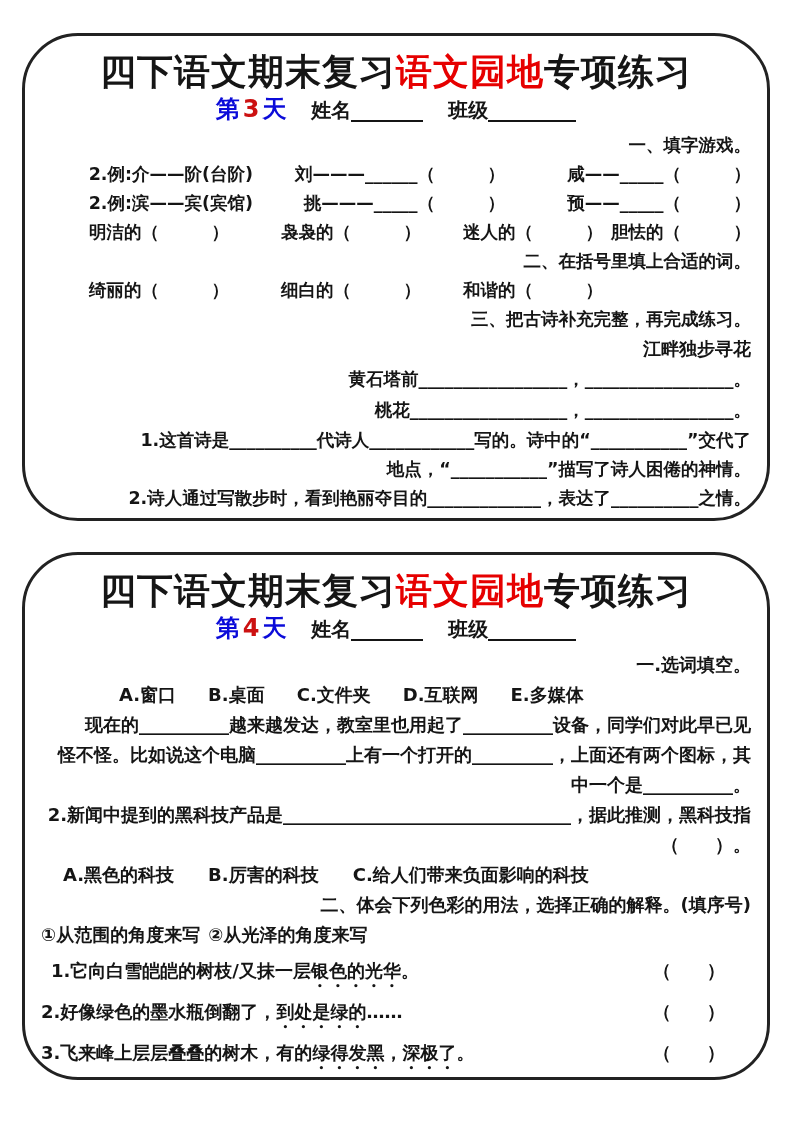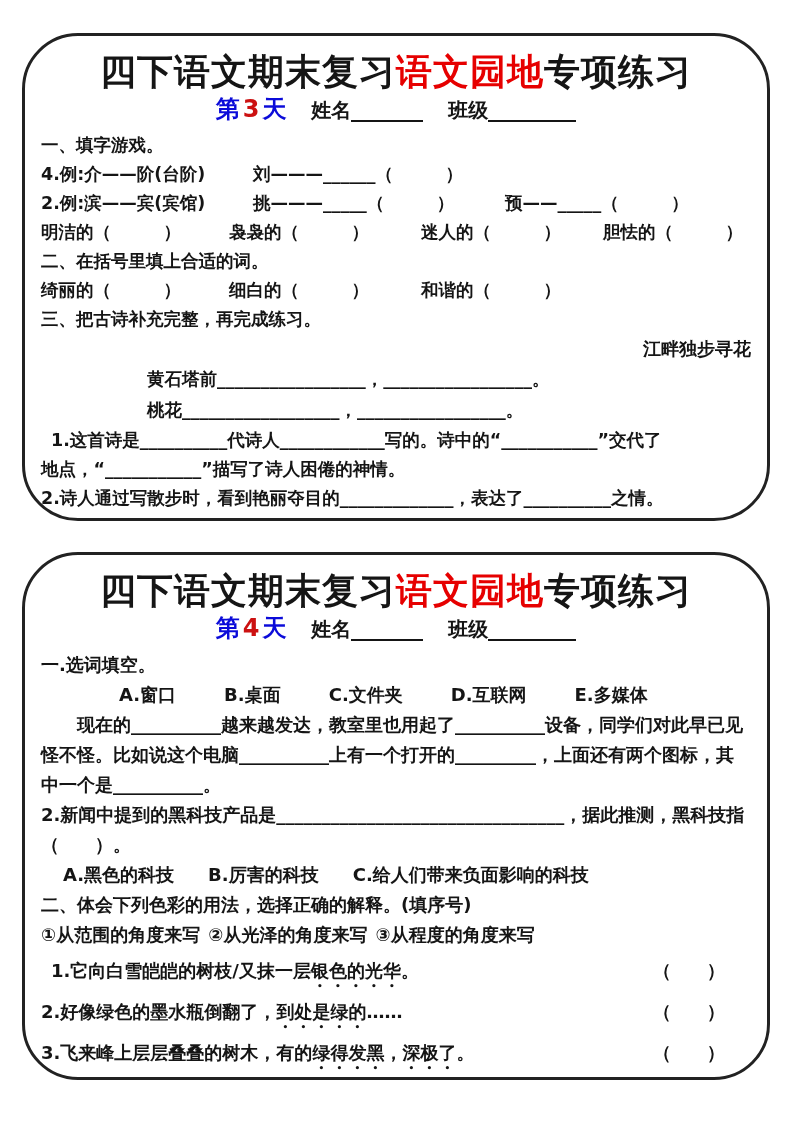--- a/index.html
+++ b/index.html
@@ -23,33 +23,33 @@
   }
   .red  { color:#e60000; }
   .rednum { color:#cc1111; padding:0 3px; }
 
   .meta { text-align:center; font-size:20px; font-weight:bold; line-height:30px; margin-bottom:6px; }
   .meta .day { color:#0b0bd9; font-size:24px; }
   .field { margin-left:18px; }
   .blank { display:inline-block; border-bottom:2px solid #151515; height:1.0em; vertical-align:-5px; }
   .w72 { width:72px; } .w88 { width:88px; }
 
-  .line  { font-size:17.5px; font-weight:600; line-height:29px; white-space:nowrap; }
+  .line  { font-size:17.5px; font-weight:600; line-height:29px; white-space:nowrap;text-align:right; }
   #card2 .line { font-size:18px; line-height:30px; }
   .heading { font-weight:700; }
 
   .grid3 { display:grid; grid-template-columns:212px 252px 1fr; }
   .grid4 { display:grid; grid-template-columns:188px 192px 182px 1fr; }
 
   .poem-title { text-align:right; font-weight:700; font-size:18px; line-height:30px; white-space:nowrap; }
   .poem-line  { margin-left:106px; line-height:31px; }
   .indent1 { padding-left:10px; }
   .indent2 { padding-left:36px; }
 
-  .opt-row  { display:flex; gap:48px; margin-left:78px; }
+  .opt-row  { display:flex; gap:32px; margin-left:78px; }
   .opt2-row { display:flex; gap:34px; margin-left:22px; }
   .hint-row { display:flex; gap:8px; }
 
   .q-item { display:flex; justify-content:space-between; padding-right:26px; margin-top:6px; }
   .q-item .q-text { white-space:nowrap; }
   .em-seg {
     -webkit-text-emphasis:filled dot #151515; text-emphasis:filled dot #151515;
     -webkit-text-emphasis-position:under right; text-emphasis-position:under right;
   }
 </style>
@@ -60,22 +60,23 @@
   <h1 class="card-title"><span>四下语文期末复习</span><span class="red">语文园地</span><span>专项练习</span></h1>
 
   <div class="meta">
     <span class="day"><span>第</span><span class="rednum">3</span><span>天</span></span>
     <span class="field"><span>姓名</span><span class="blank w72"></span></span>
     <span class="field"><span>班级</span><span class="blank w88"></span></span>
   </div>
 
   <div class="line heading">一、填字游戏。</div>
   <div class="line grid3">
-    <span>4.例:介——阶(台阶)</span>
+    <span>2.例:介——阶(台阶)</span>
     <span>刘———______（　　　）</span>
+    <span>咸——_____（　　　）</span>
   </div>
   <div class="line grid3">
     <span>2.例:滨——宾(宾馆)</span>
     <span>挑———_____（　　　）</span>
     <span>预——_____（　　　）</span>
   </div>
 
   <div class="line grid4">
     <span>明洁的（　　　）</span>
     <span>袅袅的（　　　）</span>
@@ -123,21 +124,20 @@
   <div class="line opt2-row">
     <span>A.黑色的科技</span>
     <span>B.厉害的科技</span>
     <span>C.给人们带来负面影响的科技</span>
   </div>
 
   <div class="line heading">二、体会下列色彩的用法，选择正确的解释。(填序号)</div>
   <div class="line hint-row">
     <span>①从范围的角度来写</span>
     <span>②从光泽的角度来写</span>
-    <span>③从程度的角度来写</span>
   </div>
 
   <div class="line q-item indent1">
     <span class="q-text"><span>1.它向白雪皑皑的树枝/又抹一层</span><span class="em-seg">银色的光华</span><span></span><span class="em-seg"></span><span>。</span></span>
     <span class="bracket">（　　）</span>
   </div>
   <div class="line q-item">
     <span class="q-text"><span>2.好像绿色的墨水瓶倒翻了，</span><span class="em-seg">到处是绿的</span><span></span><span class="em-seg"></span><span>……</span></span>
     <span class="bracket">（　　）</span>
   </div>

